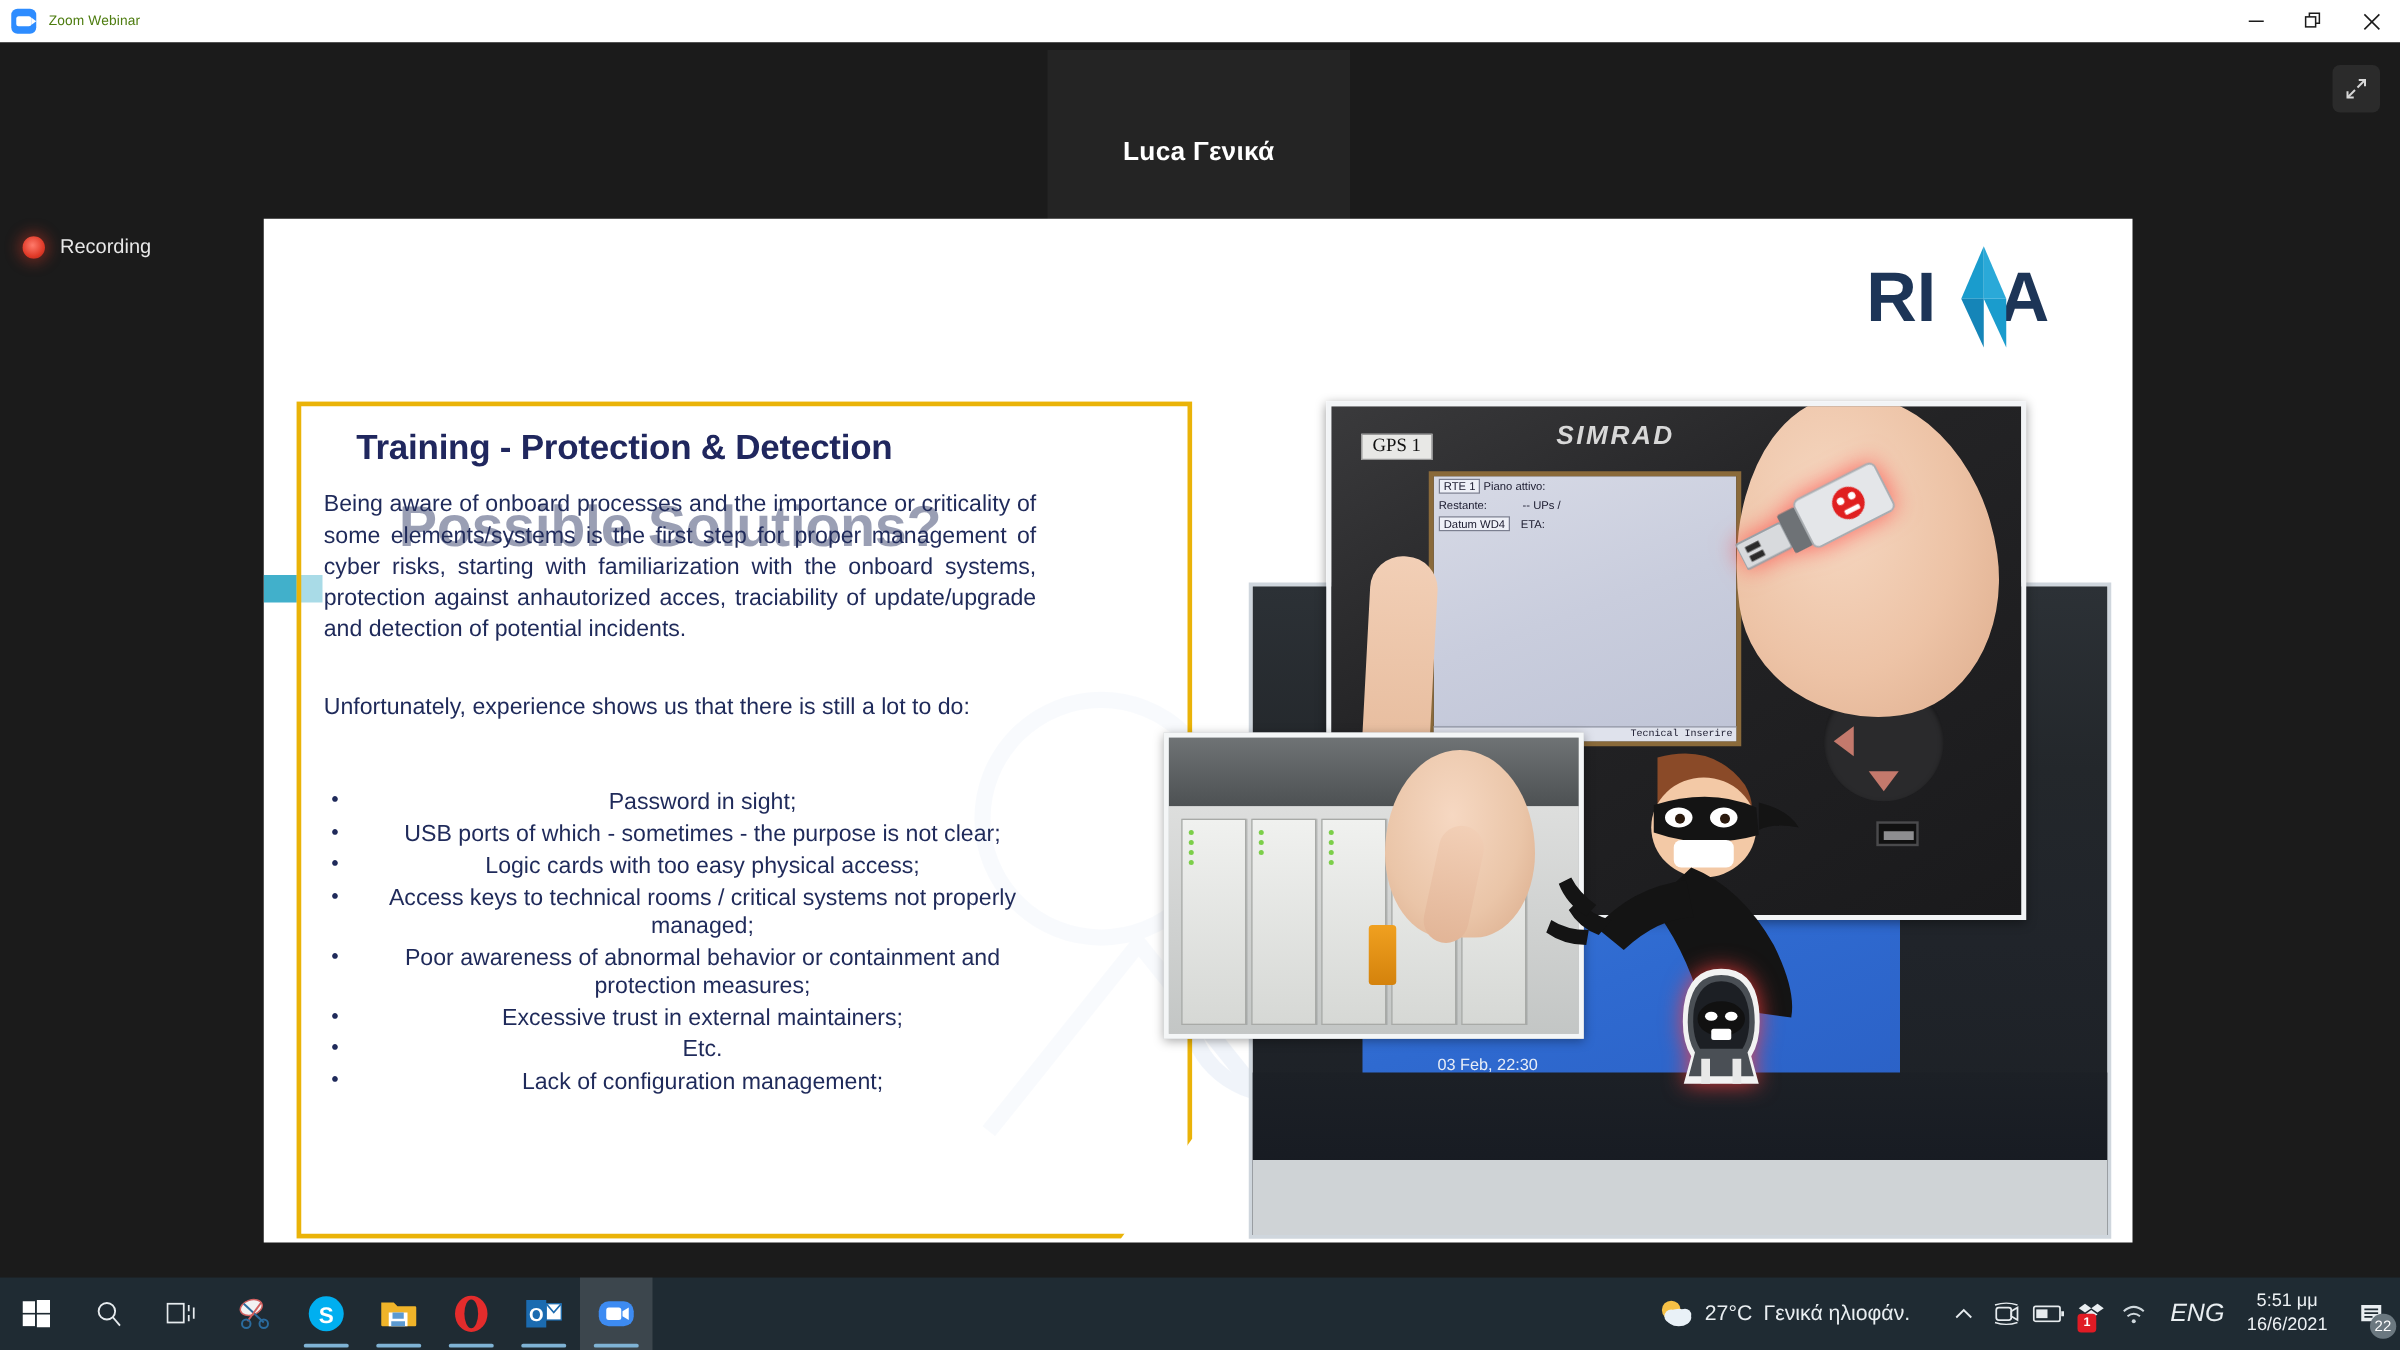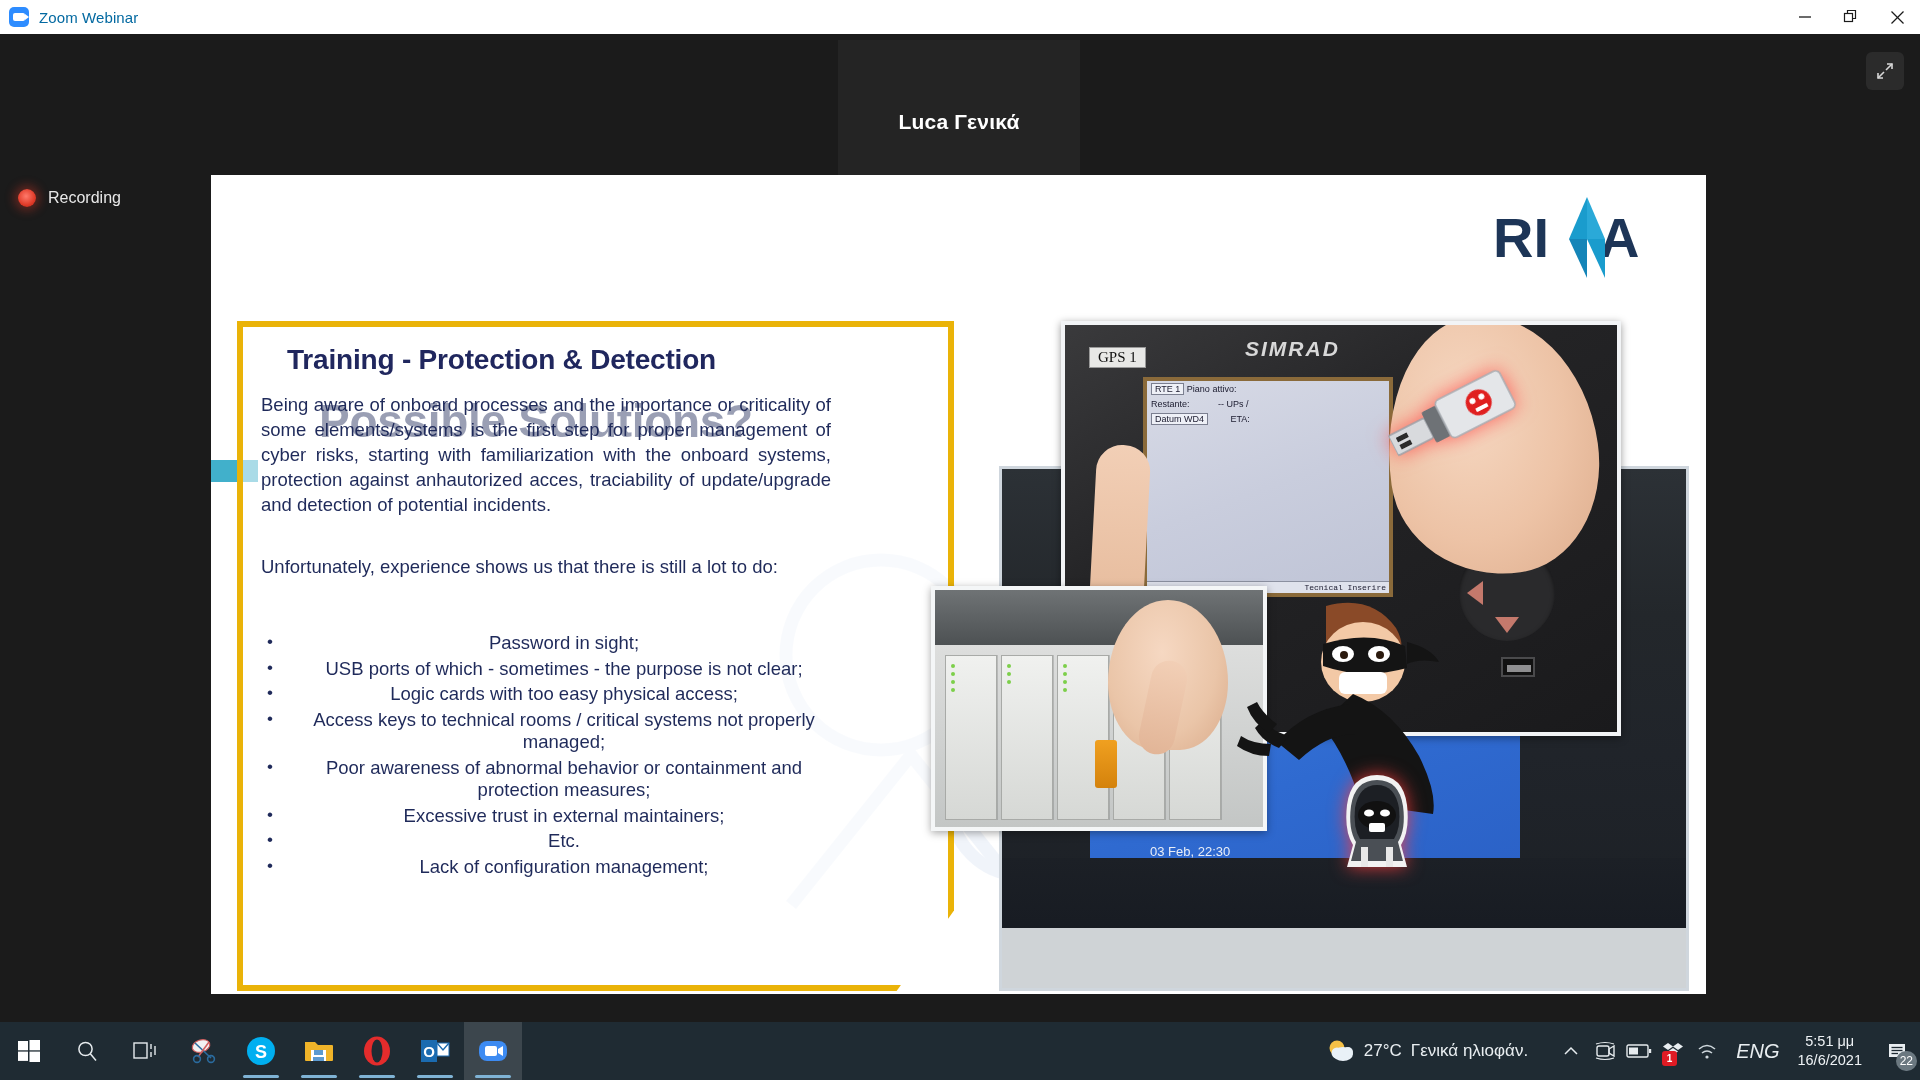--- a/index.html
+++ b/index.html
@@ -20,21 +20,21 @@
   }
   #tb-icon .cam{
     width:12px;height:8px;background:#fff;border-radius:2px;position:relative;
   }
   #tb-icon .cam:after{
     content:"";position:absolute;right:-4px;top:1px;
     border-style:solid;border-width:3px 0 3px 4px;
     border-color:transparent transparent transparent #fff;
   }
   #tb-title{
-    margin-left:10px;font-size:15px;color:#0369a1;letter-spacing:.1px;
+    margin-left:10px;font-size:11px;color:#4d7c0f;letter-spacing:.1px;
   }
   .wctrl{
     width:46px;height:34px;display:flex;align-items:center;justify-content:center;
     color:#1b1b1b;
   }
   #wctrls{position:absolute;right:0;top:0;display:flex;}
 
   
   #stage{
     position:absolute;left:0;top:34px;width:1920px;height:988px;
@@ -81,21 +81,21 @@
   
   #watermark{
     position:absolute;left:520px;top:330px;width:560px;height:460px;
     opacity:.40;pointer-events:none;
   }
 
   
   #content-box{
     position:absolute;left:26px;top:146px;width:717px;height:670px;
     background:rgba(255,255,255,.55);
-    border:6px solid #eab308;
+    border:4px solid #eab308;
     clip-path:polygon(0 0, 100% 0, 100% 88%, 92% 100%, 0 100%);
     overflow:hidden;
   }
   #sub-title{
     position:absolute;left:44px;top:17px;
     font-size:28px;font-weight:bold;color:#20275e;letter-spacing:-.2px;
   }
   .body-txt{
     position:absolute;left:18px;width:570px;
     font-size:18.5px;line-height:25px;color:#1f2a5a;
@@ -401,21 +401,21 @@
 
       <div id="photo-simrad">
         <div class="gps-tag">GPS 1</div>
         <div class="simrad-brand">SIMRAD</div>
         <div class="simrad-screen">
           <div class="ss-row"><span class="ss-field">RTE 1</span>
             <span>Piano attivo:</span></div>
           <div class="ss-row"><span>Restante:</span>
             <span style="margin-left:26px">-- UPs /</span></div>
           <div class="ss-row"><span class="ss-field">Datum WD4</span>
-            <span style="margin-left:20px">ETA:</span></div>
+            <span style="margin-left:6px">ETA:</span></div>
           <div class="ss-bottom">Tecnical Inserire</div>
         </div>
         <div class="keypad">
           <div class="kbtn" style="left:8px;top:30px">F8</div>
           <div class="kbtn" style="left:8px;top:88px">F4</div>
           <div class="kbtn" style="left:62px;top:88px">EDIT</div>
           <div class="kbtn" style="left:118px;top:88px">CFG</div>
           <div class="dpad">
             <i style="left:36px;top:8px;border-width:0 12px 16px 12px;border-color:transparent transparent #c4796c transparent"></i>
             <i style="left:36px;bottom:8px;border-width:16px 12px 0 12px;border-color:#c4796c transparent transparent transparent"></i>

